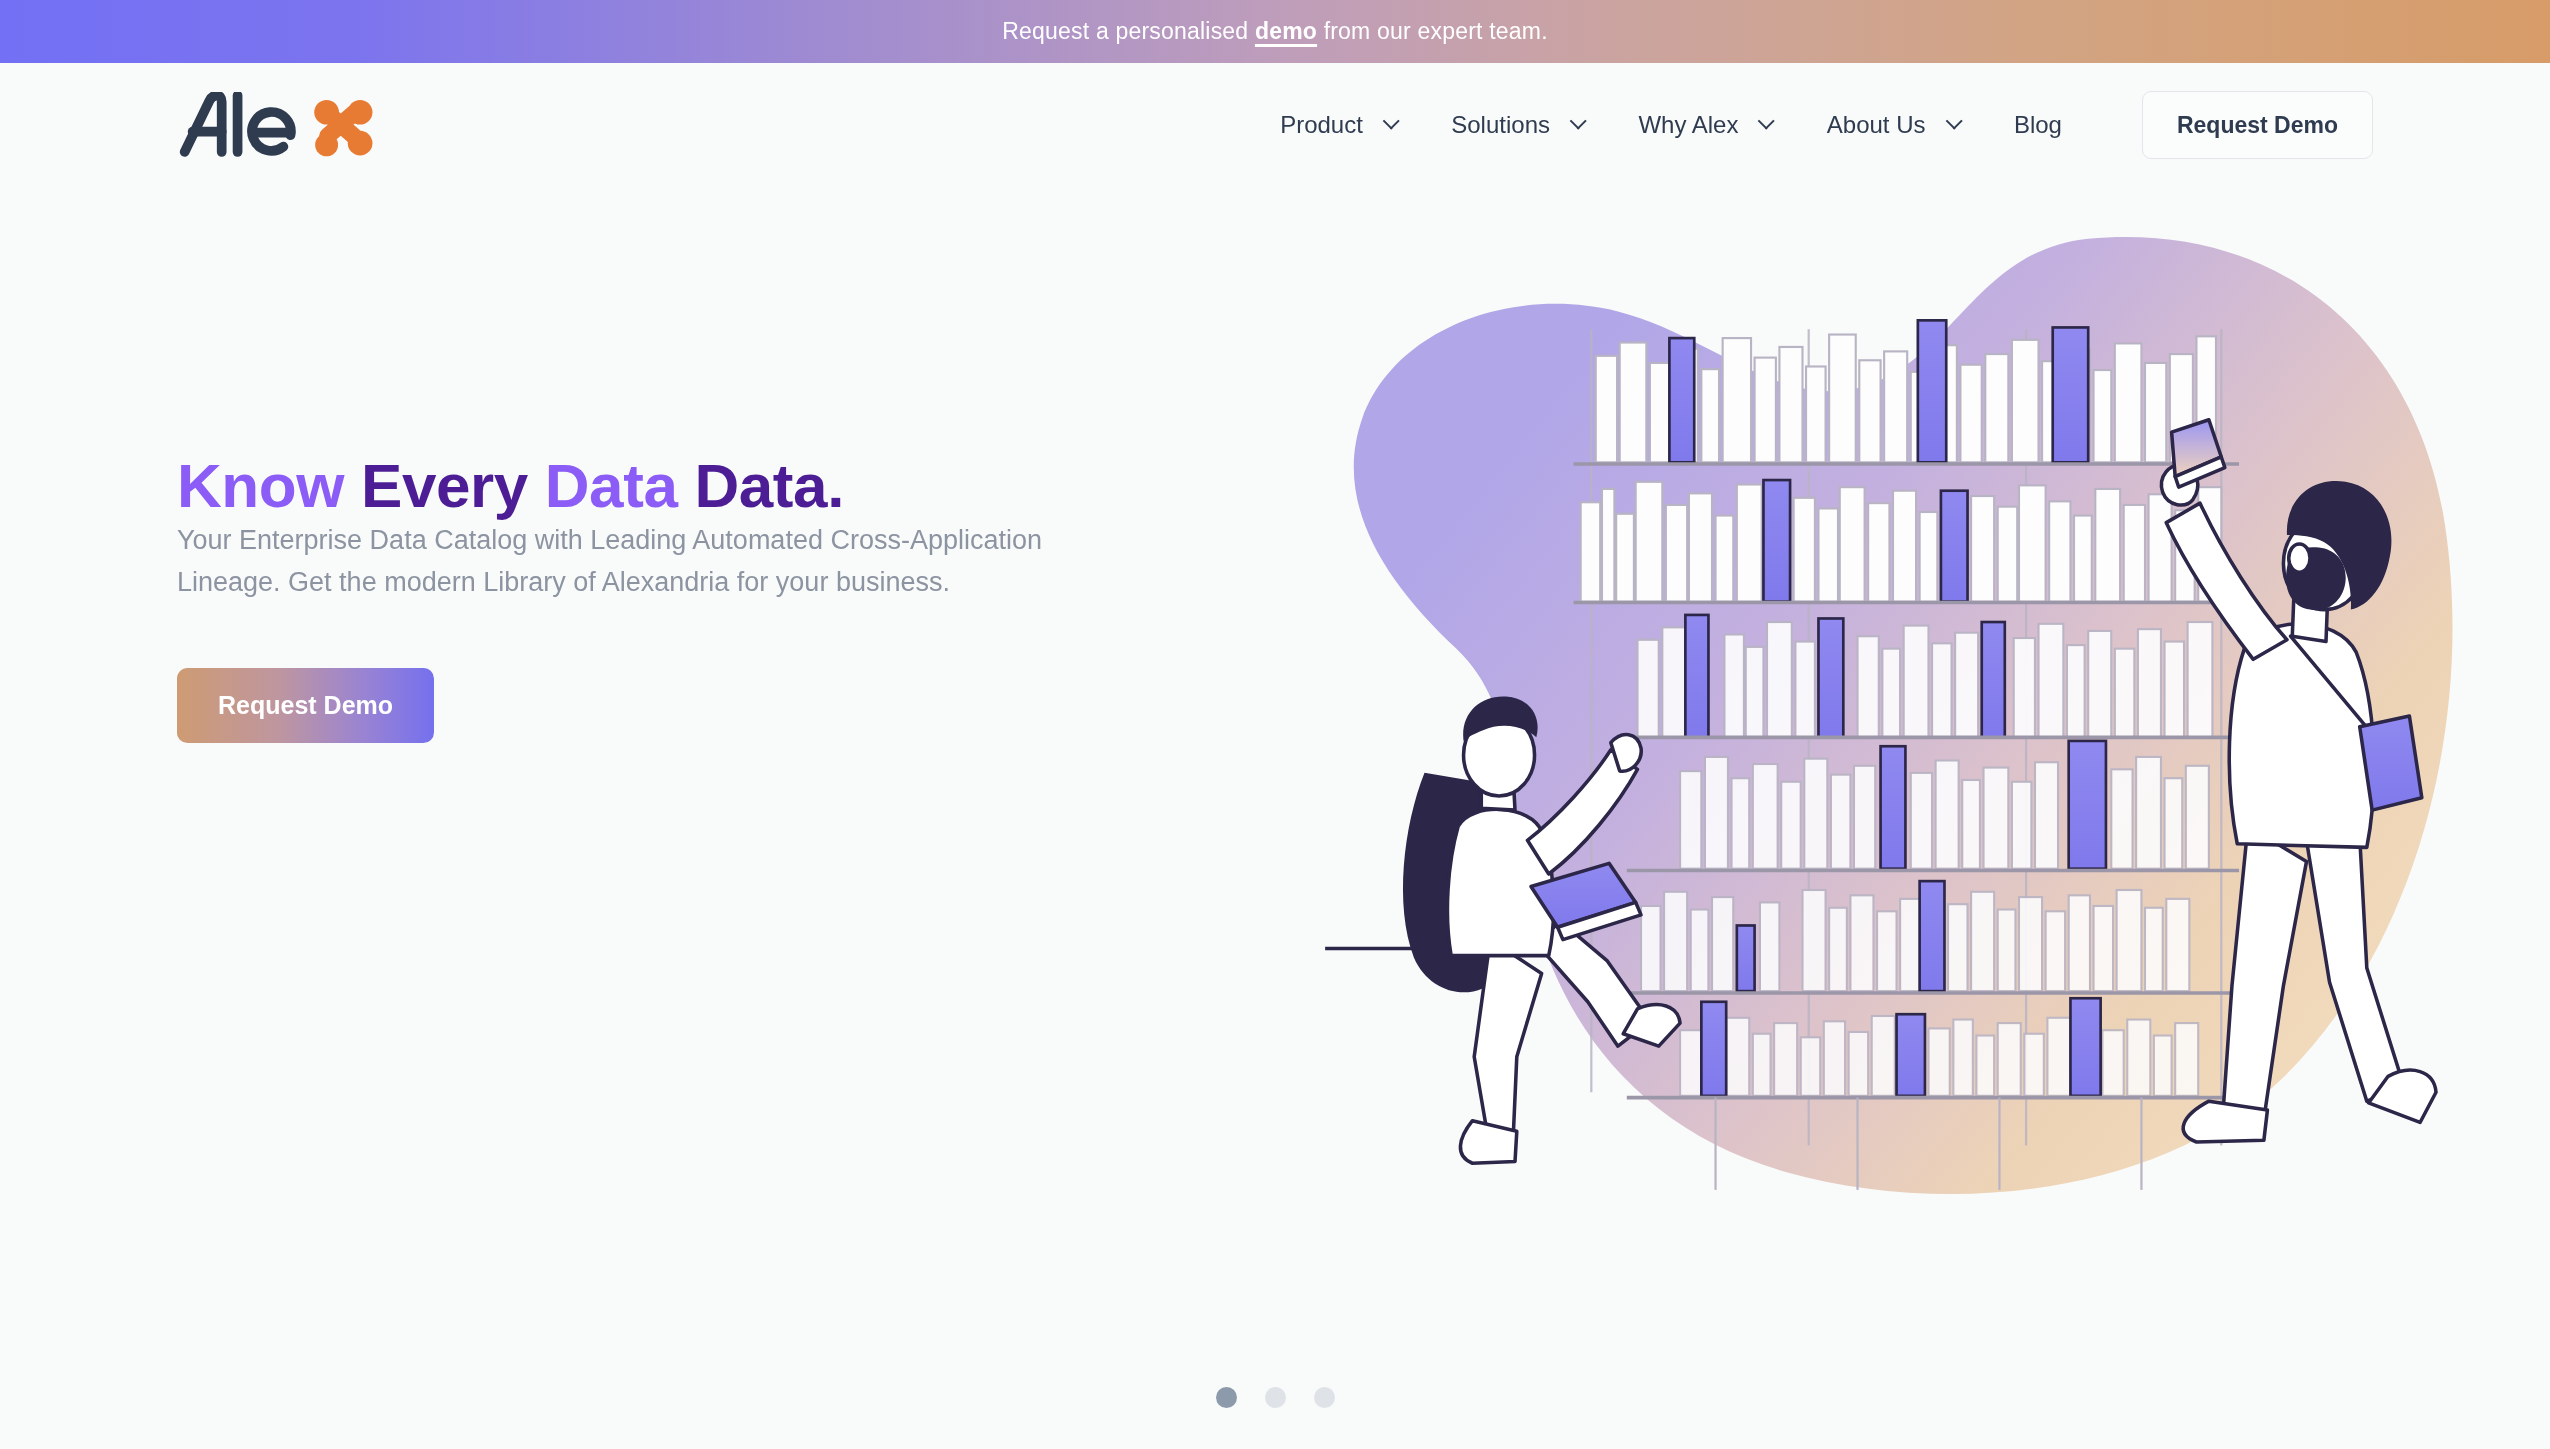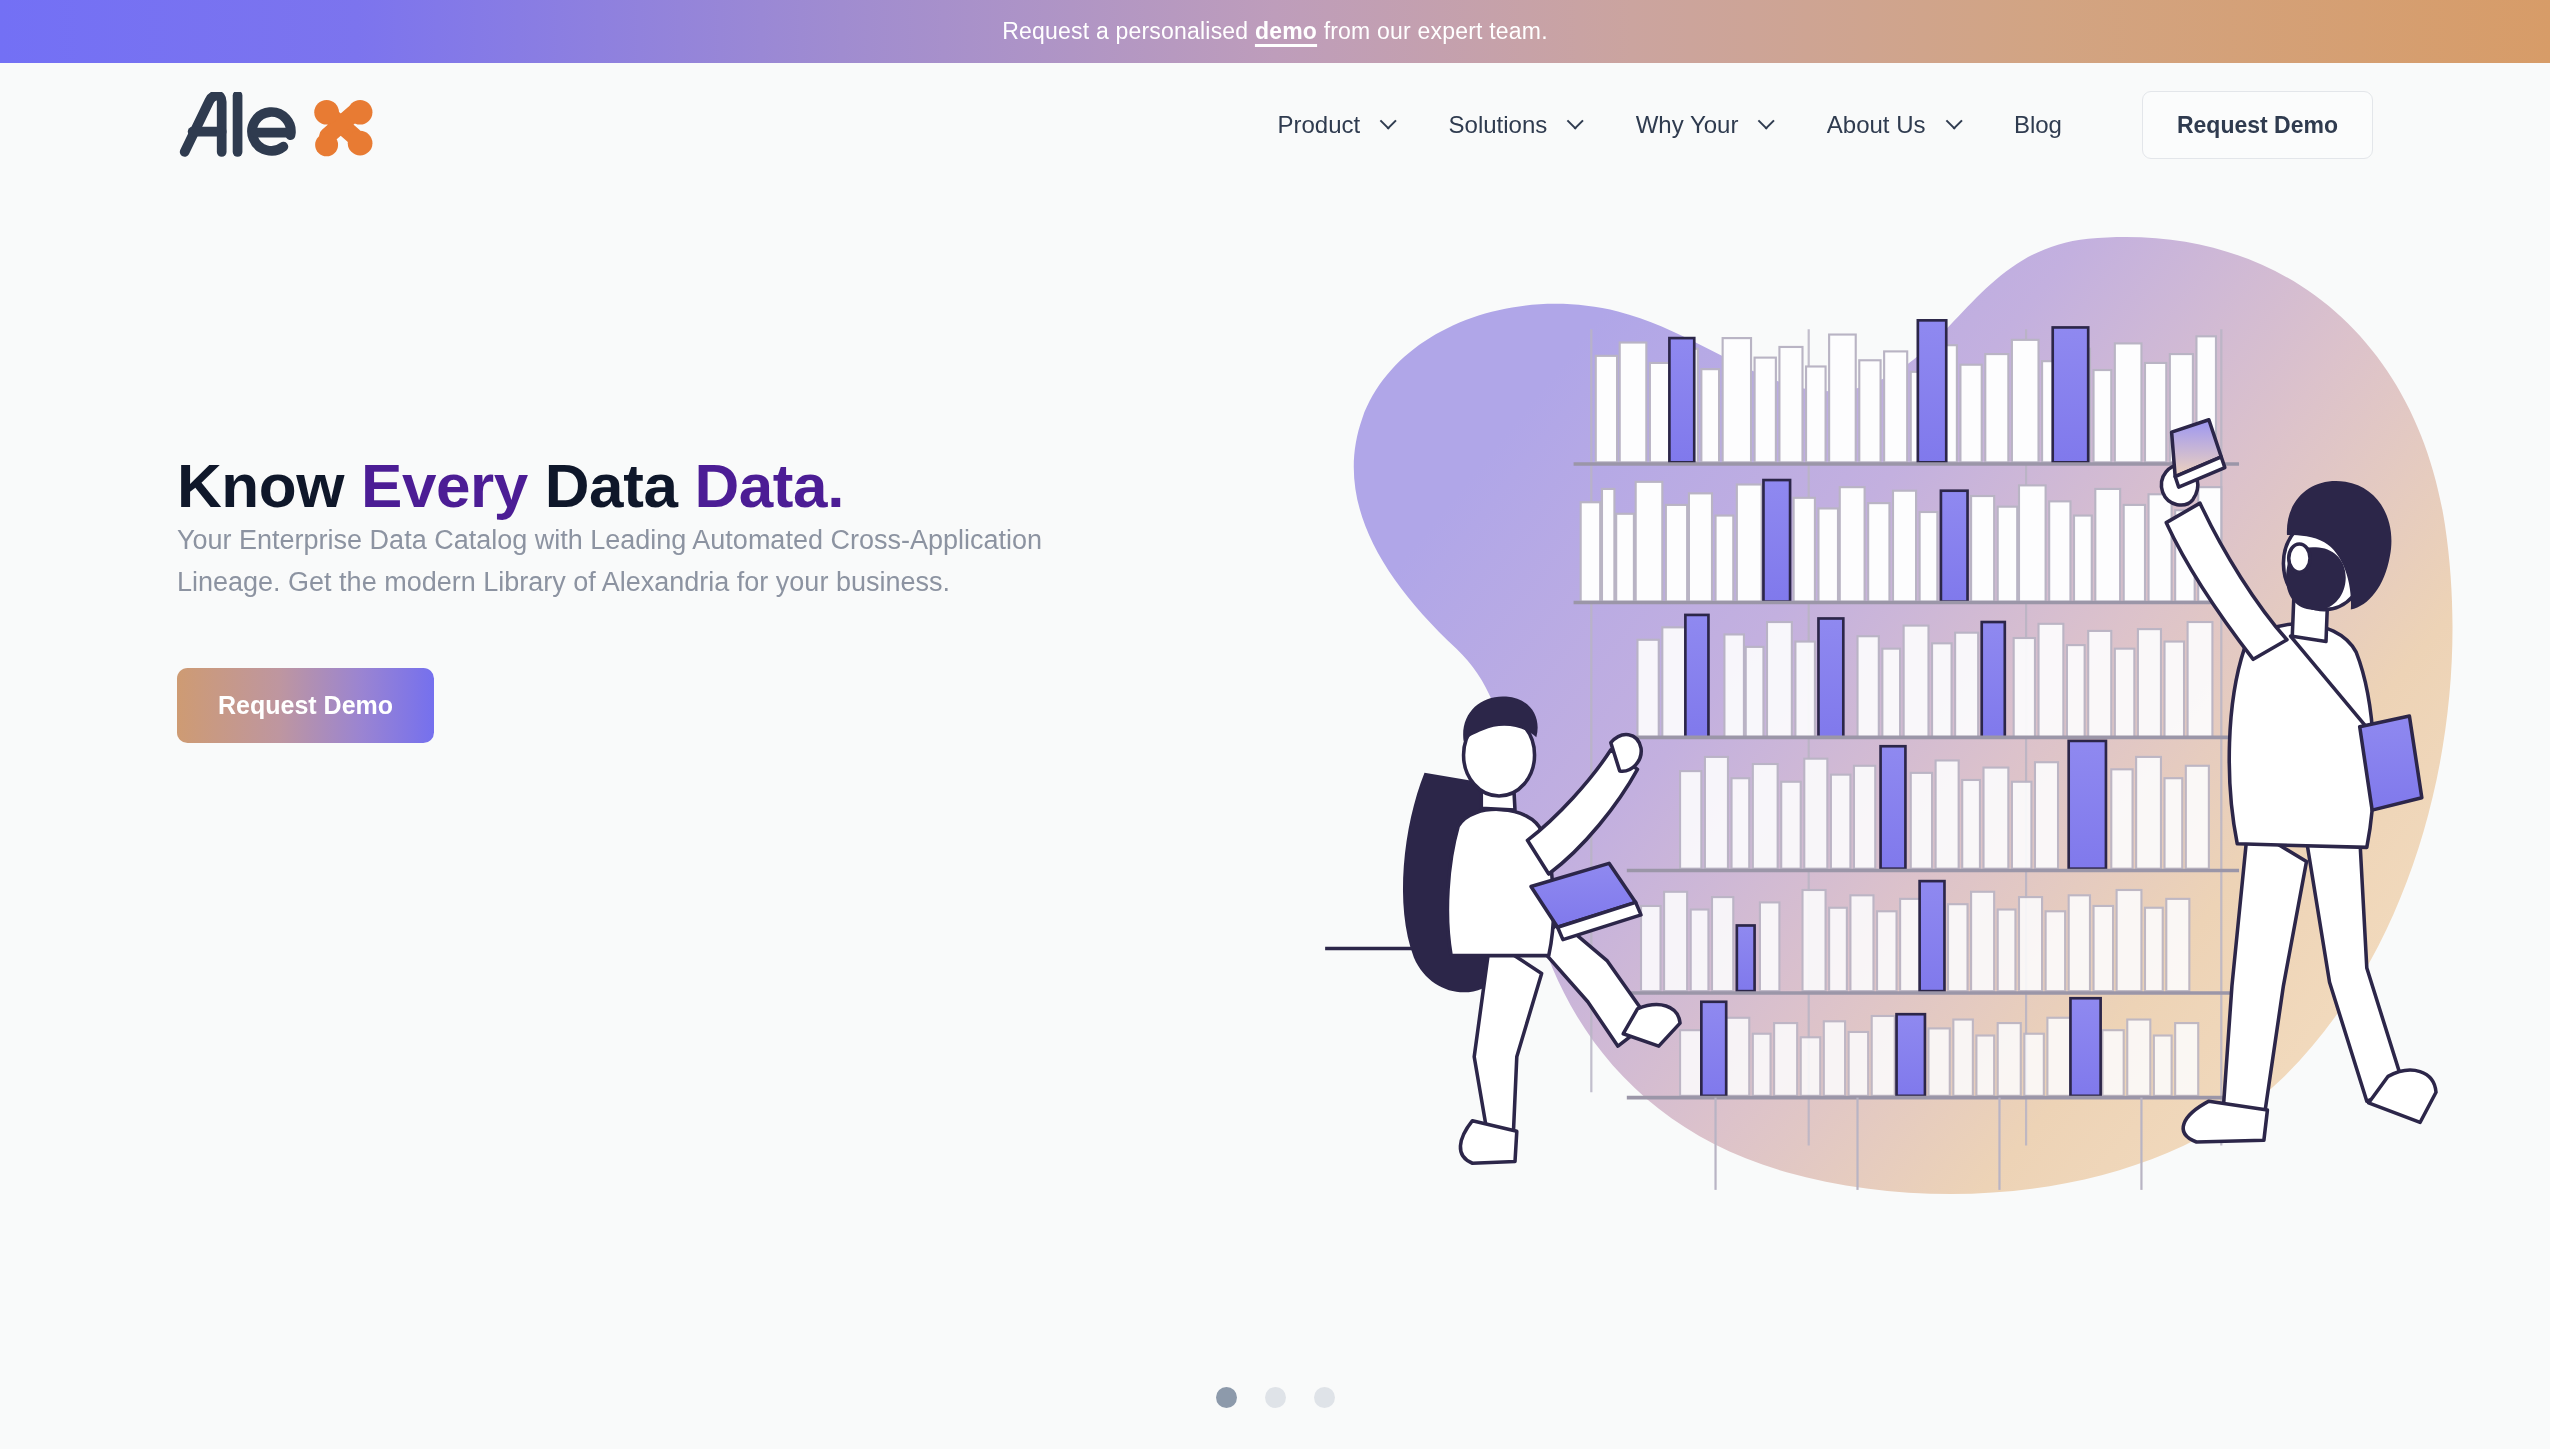--- a/index.html
+++ b/index.html
@@ -108,21 +108,21 @@
     padding-top: 266px;
   }
 
   .hero-title {
     font-size: 62px;
     font-weight: 700;
     line-height: 1.08;
     letter-spacing: -0.4px;
     white-space: nowrap;
   }
-  .t-orange { color: #0f172a; }
+  .t-orange { color: #8b5cf6; }
   .t-navy { color: #4c1d95; }
 
   .hero-sub {
     font-size: 27px;
     line-height: 1.55;
     color: #8C93A1;
     max-width: 949px;
   }
 
   .hero-cta {
@@ -206,21 +206,21 @@
       <span>Product</span>
       <span class="chev"></span>
     </div>
 
     <div class="nav-item">
       <span>Solutions</span>
       <span class="chev"></span>
     </div>
 
     <div class="nav-item">
-      <span>Why Your</span>
+      <span>Why Alex</span>
       <span class="chev"></span>
     </div>
 
     <div class="nav-item">
       <span>About Us</span>
       <span class="chev"></span>
     </div>
 
     <div class="nav-item">
       <span>Blog</span>

